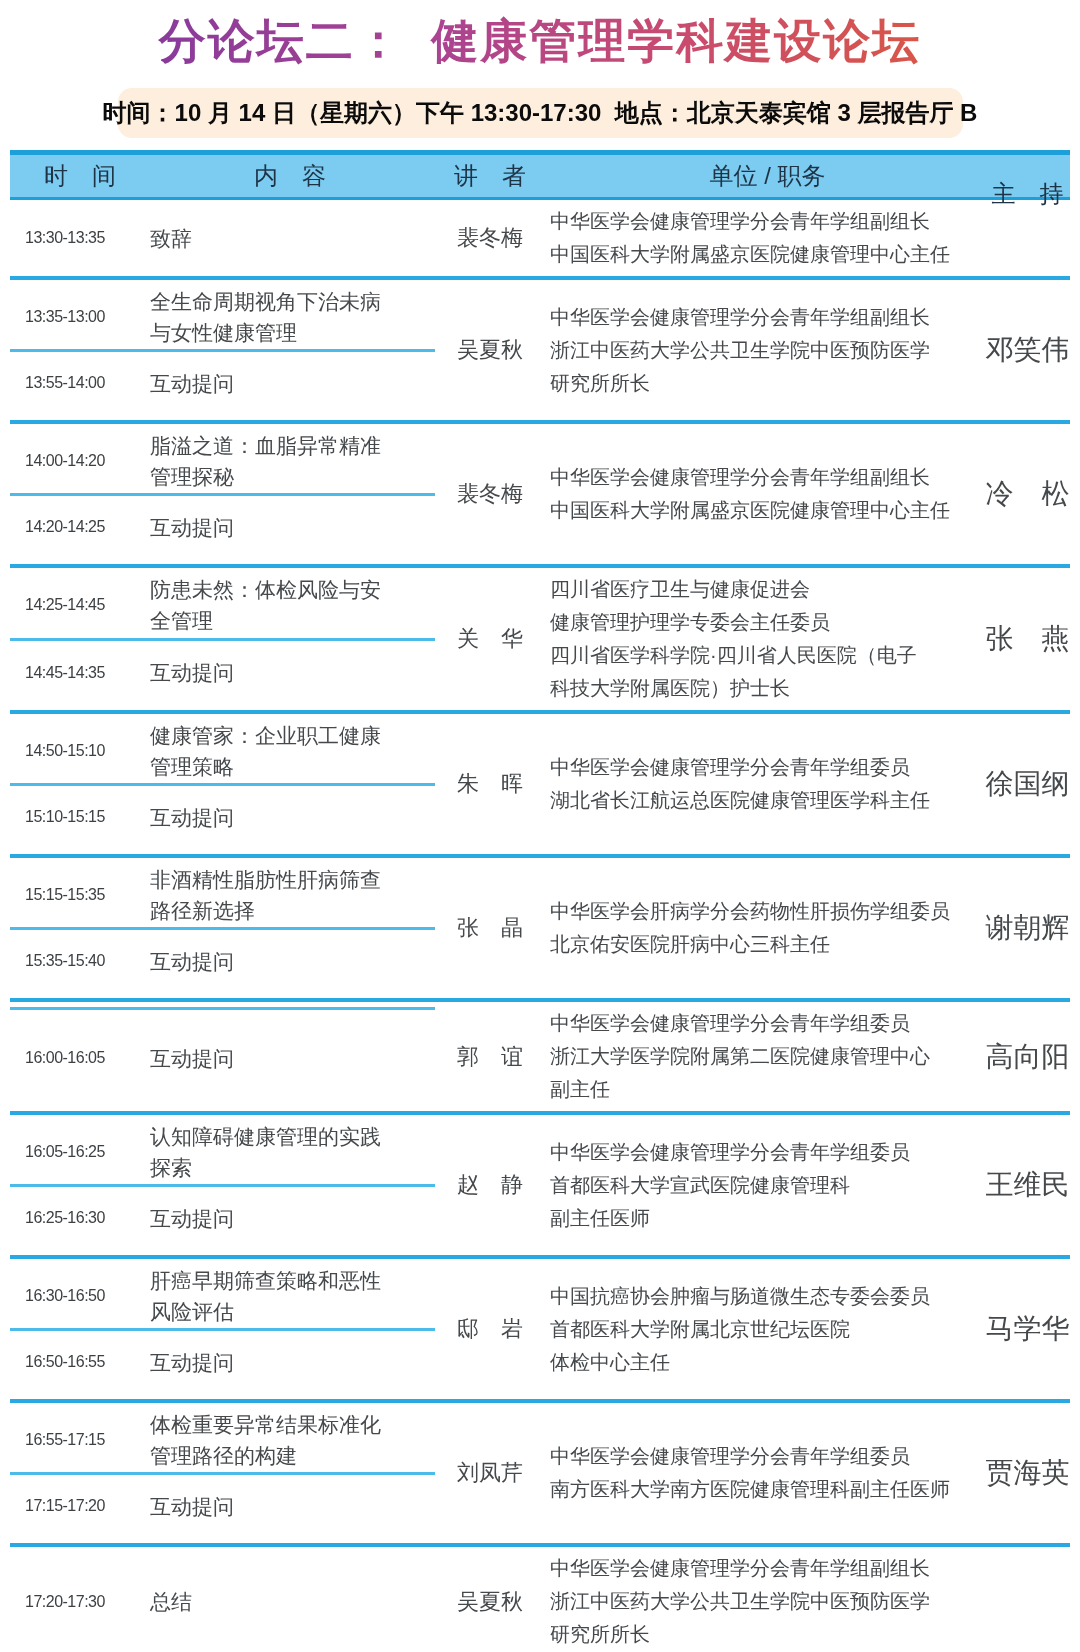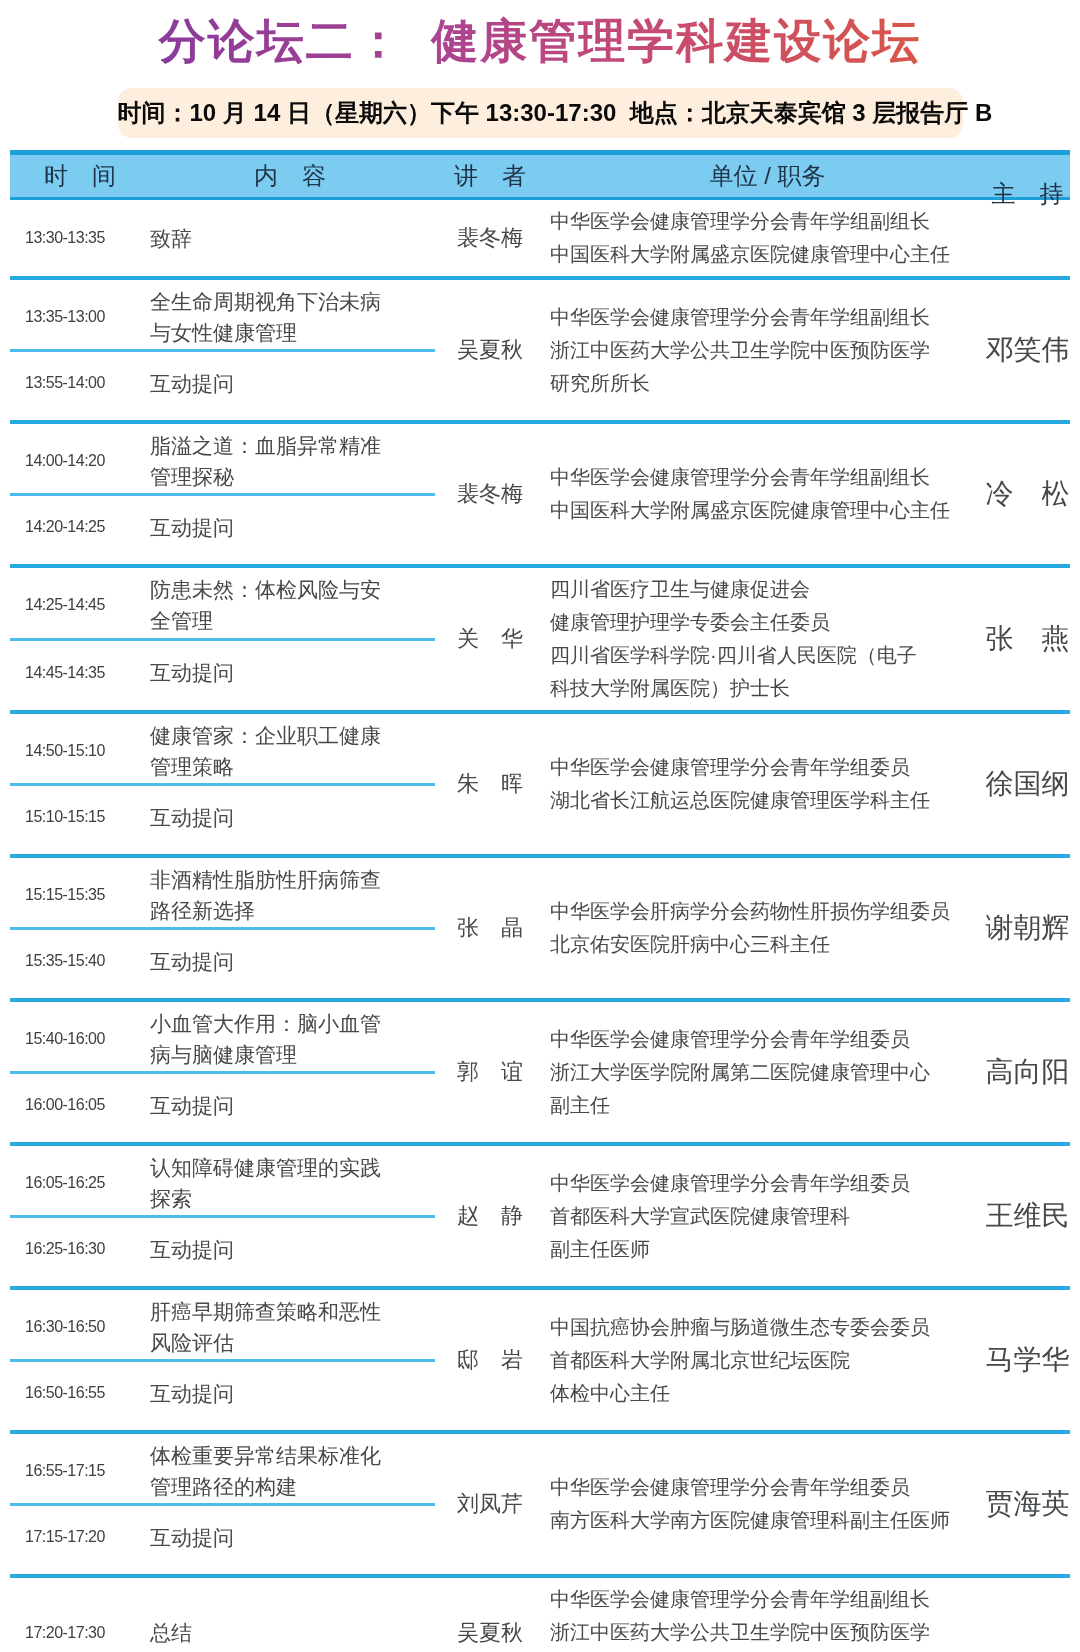--- a/index.html
+++ b/index.html
@@ -31,21 +31,21 @@
   }
 
   .subtitle-bar{
     width:845px;
     height:50px;
     margin:15px auto 0 auto;
     background:var(--subtitle-bg);
     border-radius:14px;
     display:flex;
     align-items:center;
-    justify-content:flex-start;
+    justify-content:center;
     font-size:24px;
     font-weight:bold;
     color:#0b0b0b;
     white-space:pre;
   }
 
   .agenda-table{
     margin:12px 10px 0 10px;
     width:1060px;
   }
@@ -261,25 +261,20 @@
         </div>
         <div class="block-right">
           <div class="cell-speaker">张　晶</div>
           <div class="cell-unit">中华医学会肝病学分会药物性肝损伤学组委员
 北京佑安医院肝病中心三科主任</div>
           <div class="cell-host">谢朝辉</div>
         </div>
       </div>
       <div class="block">
         <div class="block-left">
-          <div class="row">
-            <div class="cell-time">15:40-16:00</div>
-            <div class="cell-content">小血管大作用：脑小血管
-病与脑健康管理</div>
-          </div>
           <div class="row-divider"></div>
           <div class="row">
             <div class="cell-time">16:00-16:05</div>
             <div class="cell-content">互动提问</div>
           </div>
         </div>
         <div class="block-right">
           <div class="cell-speaker">郭　谊</div>
           <div class="cell-unit">中华医学会健康管理学分会青年学组委员
 浙江大学医学院附属第二医院健康管理中心

